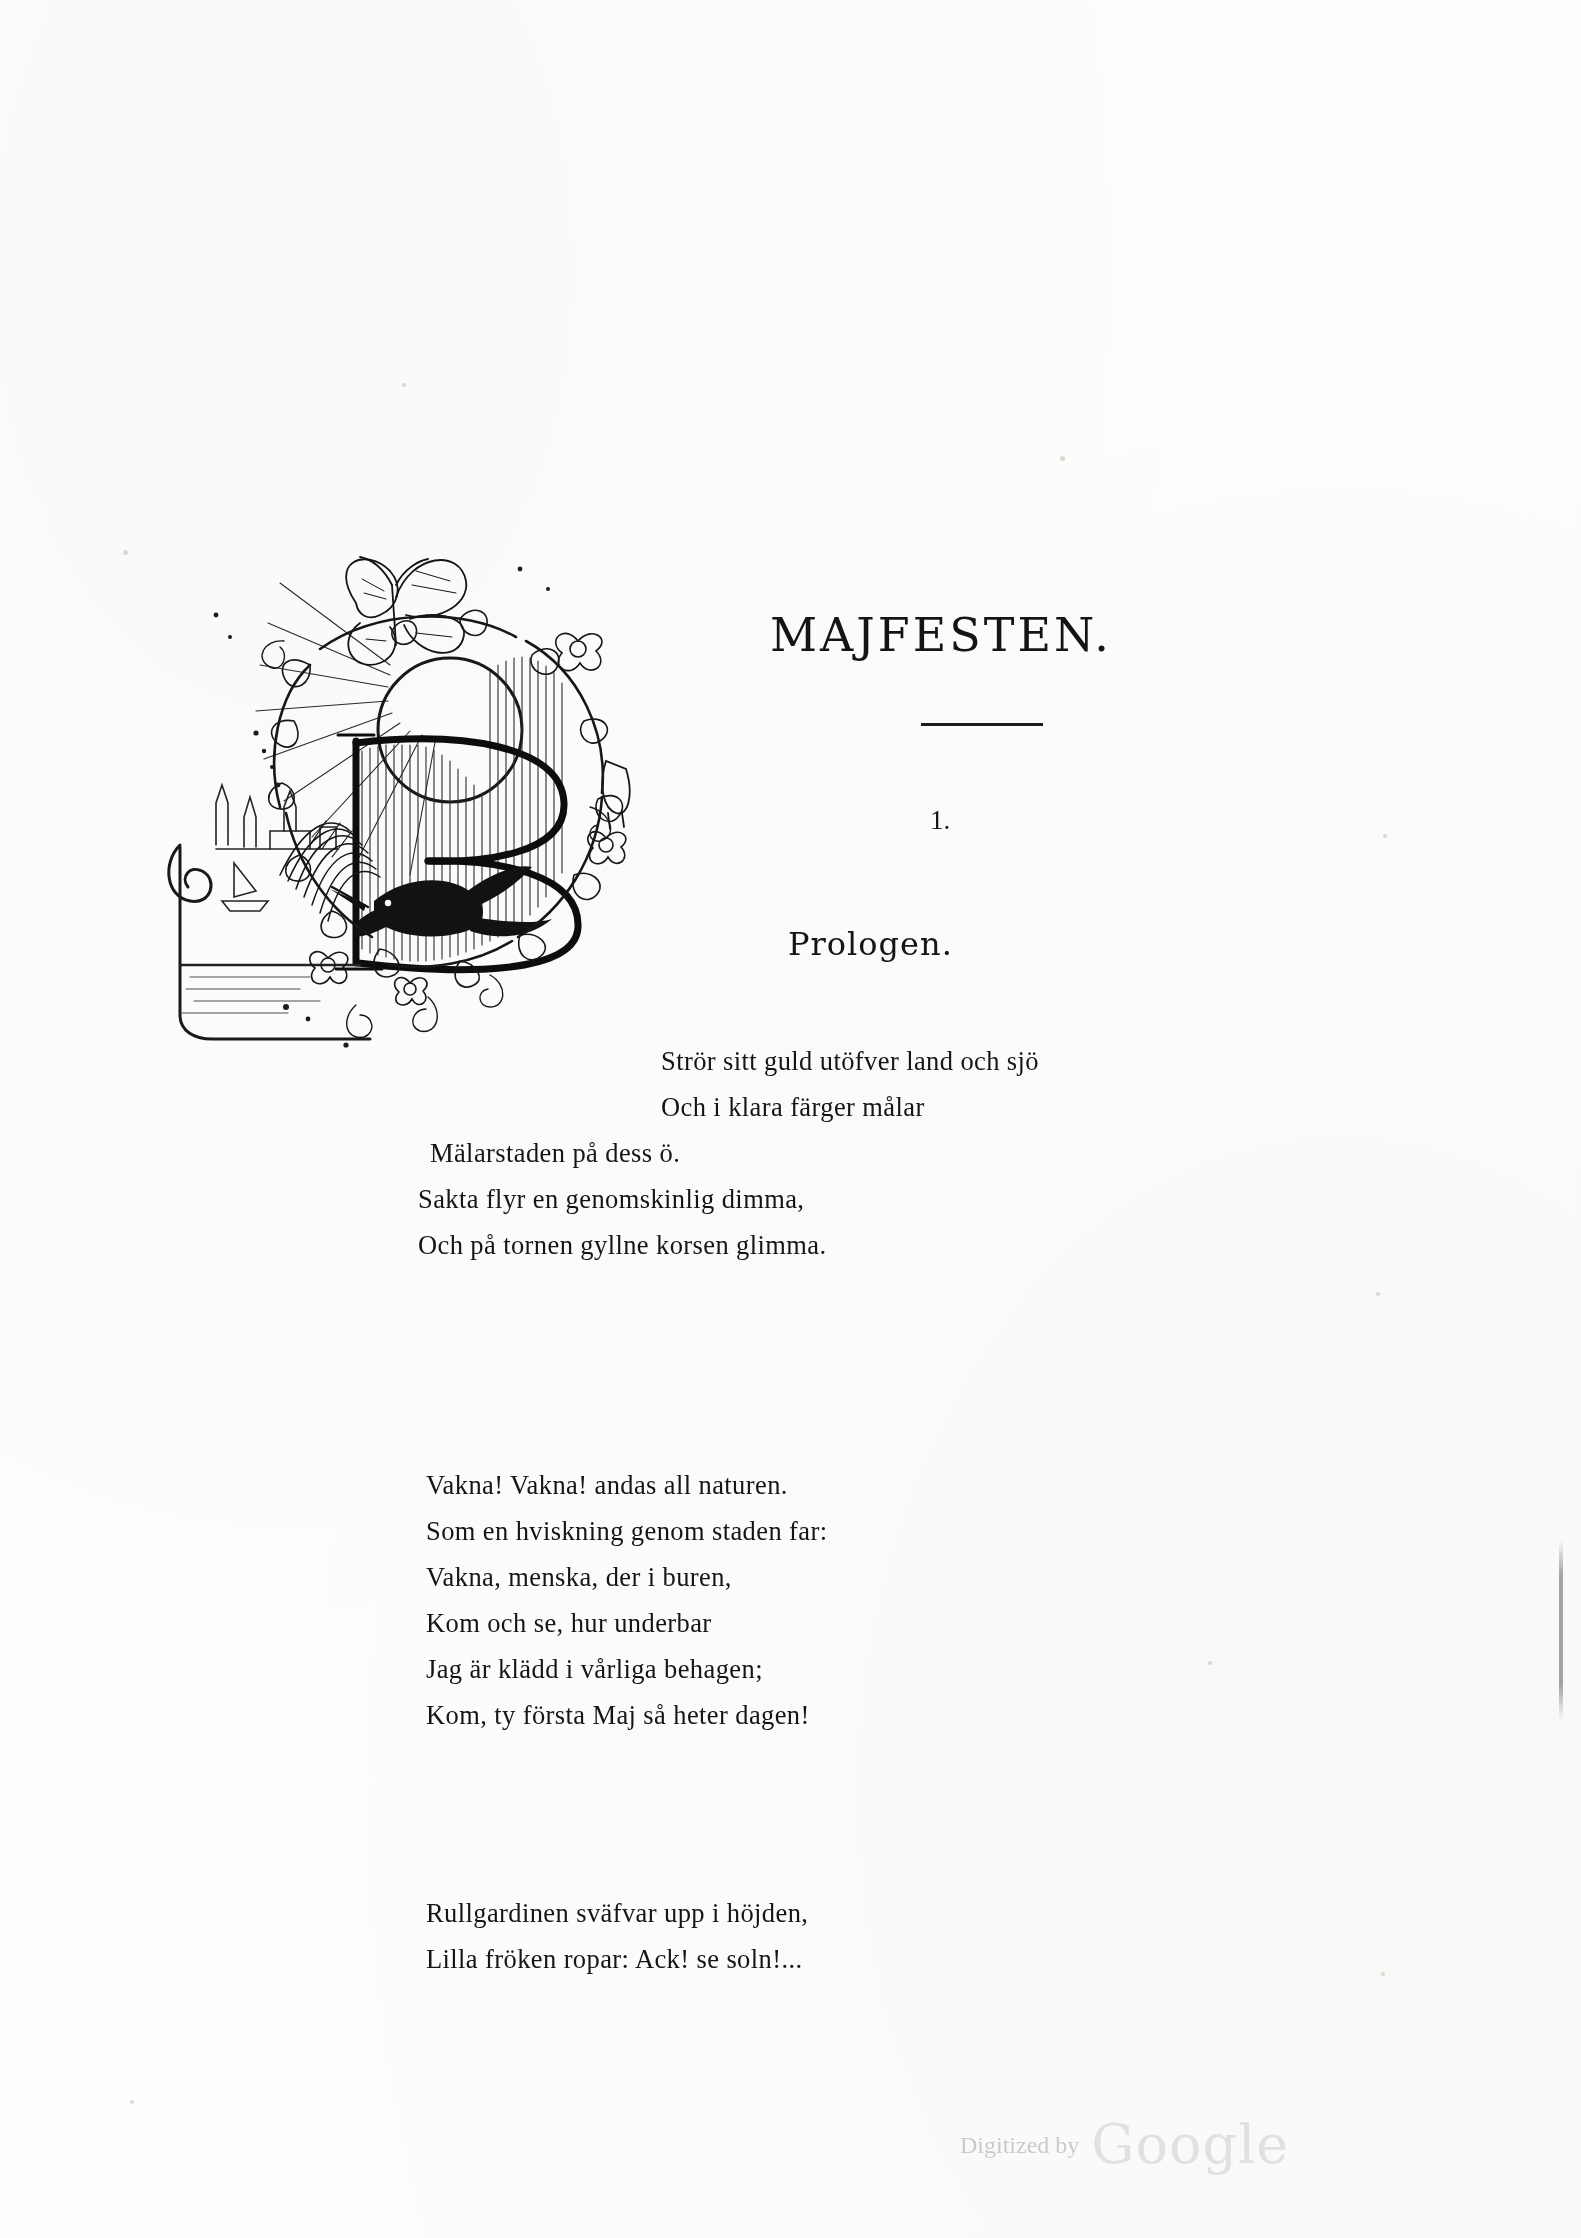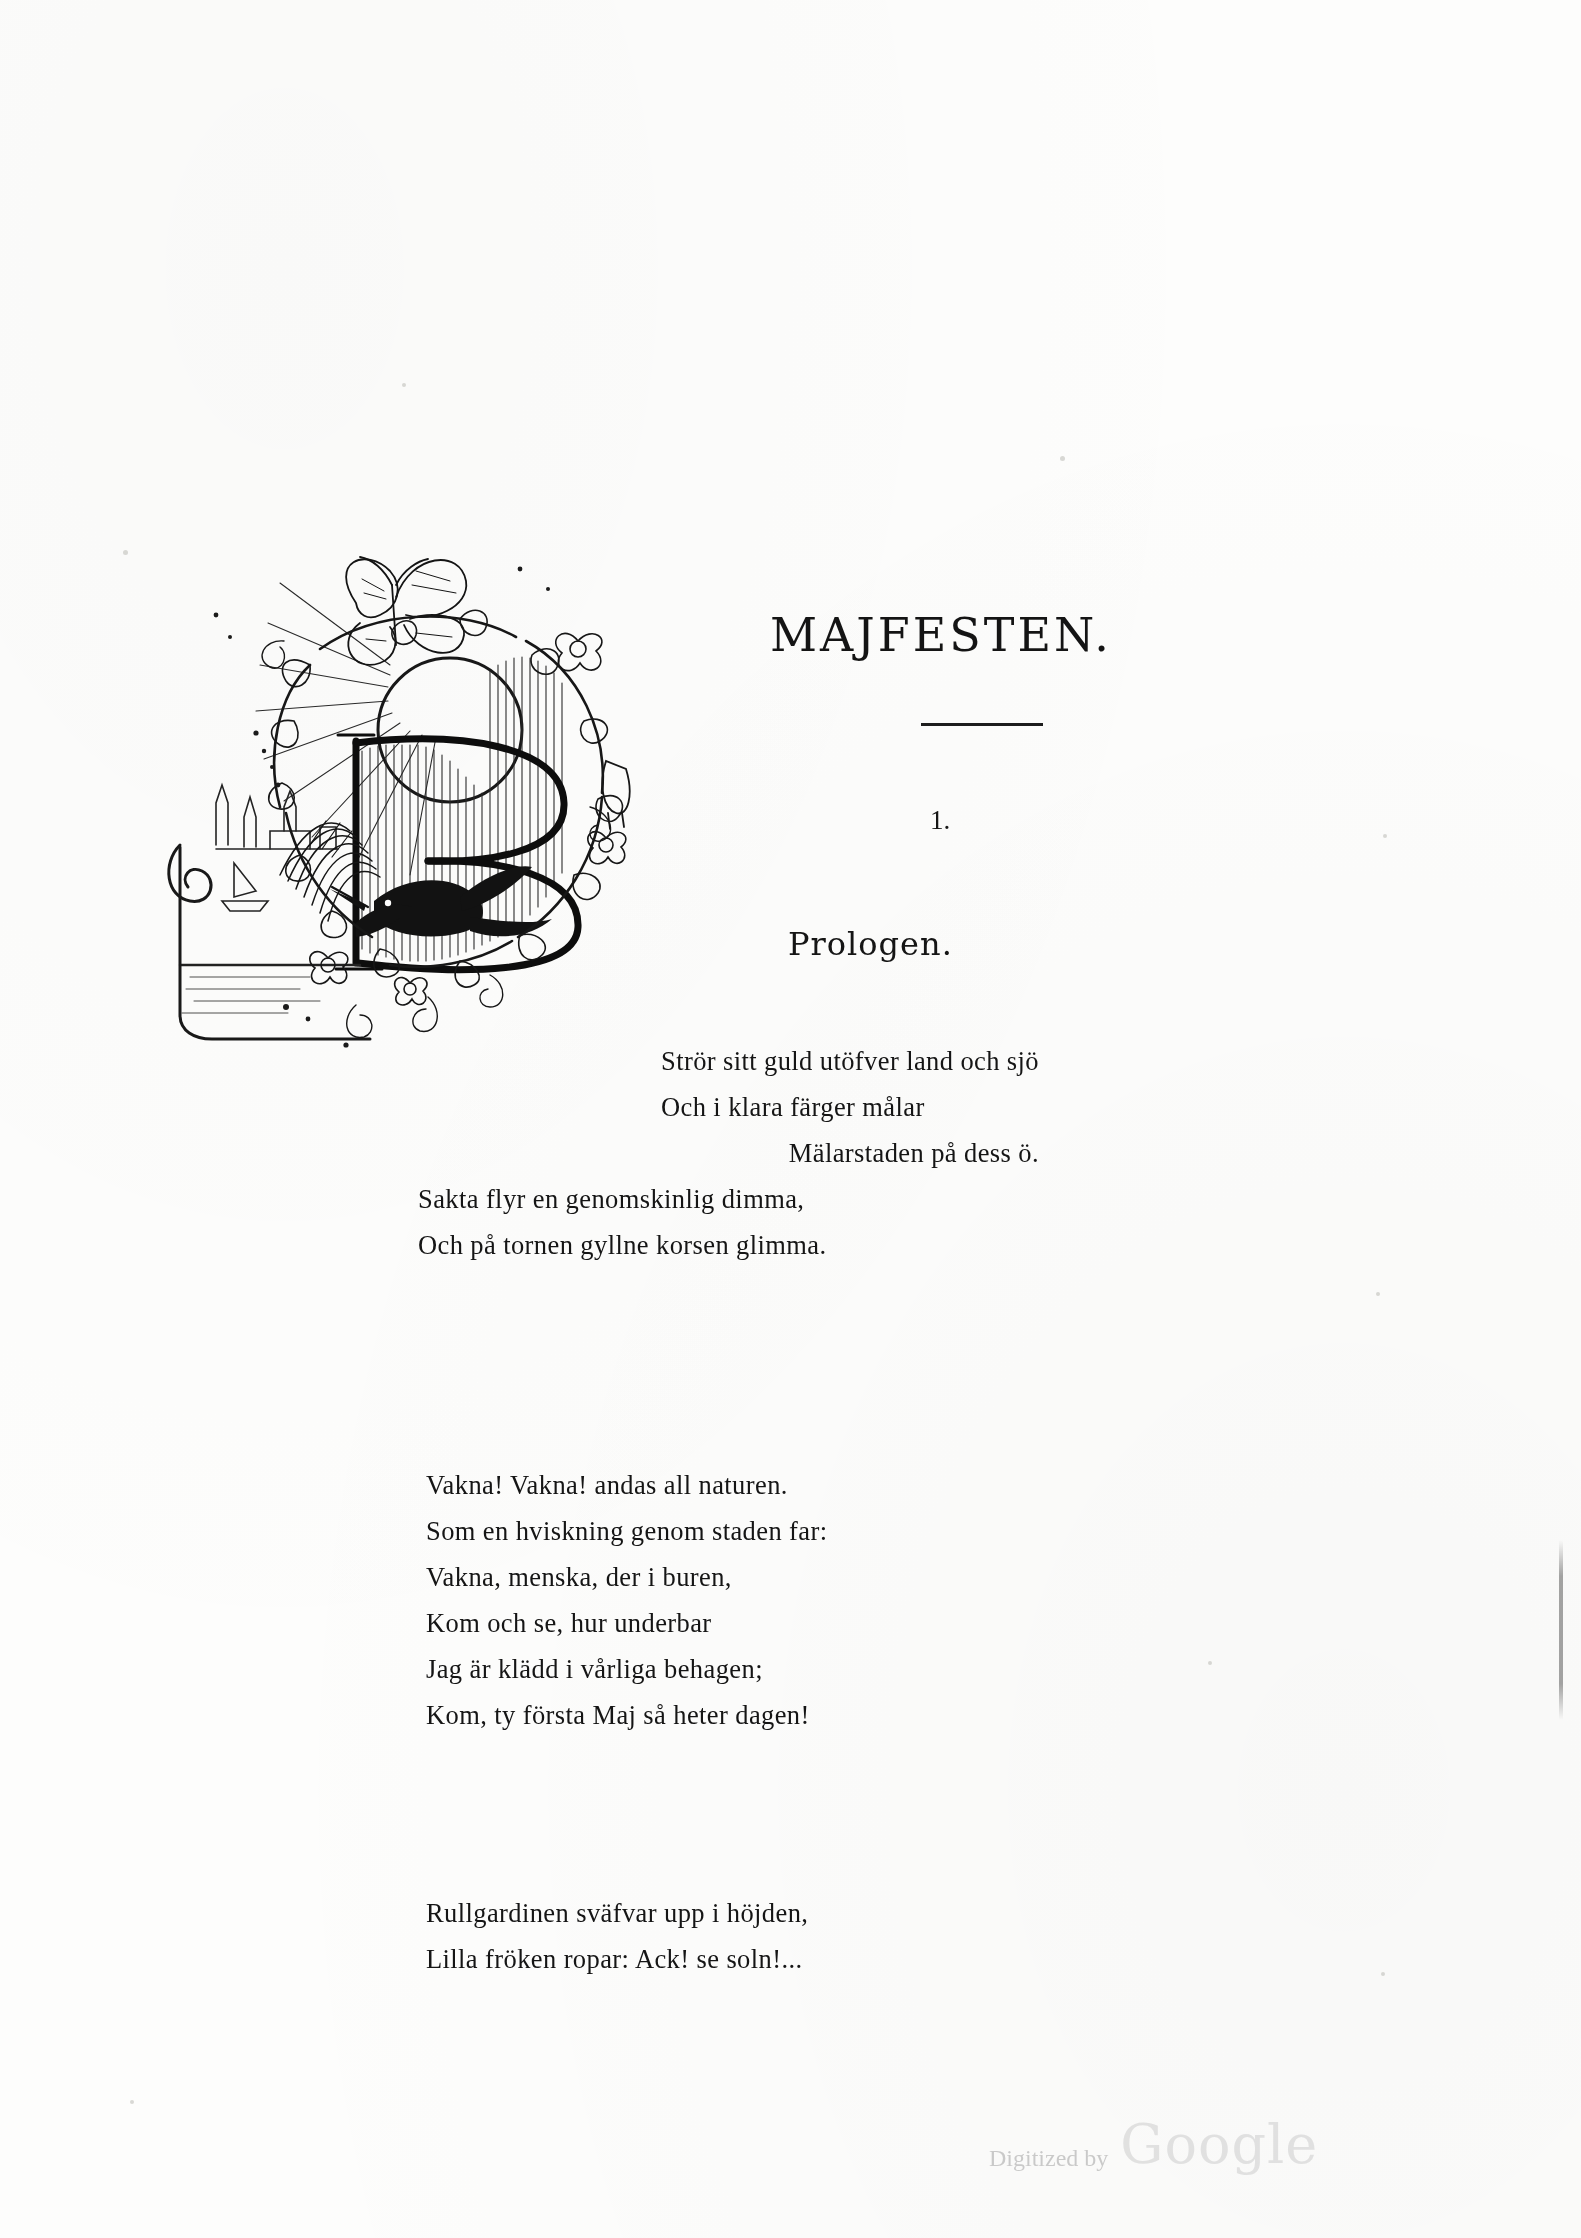--- a/index.html
+++ b/index.html
@@ -100,36 +100,35 @@
     line-height: 46px;
     color: #151515;
     font-family: "Liberation Serif", serif;
     letter-spacing: 0.4px;
     white-space: nowrap;
   }
   .stanza .line { display: block; }
   .indent-1 { padding-left: 232px; }
   .indent-2 { padding-left: 243px; text-align: right; }
   .indent-3 { padding-left: 243px; }
-  .indent-dot { padding-left: 12px; text-align: right; }
+  .indent-dot { padding-left: 12px; }
 
   .stanza-1 { left: 418px; top: 1038px; }
   .stanza-2 { left: 426px; top: 1462px; }
   .stanza-3 { left: 426px; top: 1890px; }
 
   
   .footer {
     position: absolute;
     left: 960px;
     top: 2118px;
     display: flex;
-    align-items: flex-end;
+    align-items: center;
     gap: 12px;
     opacity: 0.5;
-    margin-left: 29px;
   }
   .footer .digitized {
     font-size: 24px;
     color: #9a9a9a;
     font-family: "Liberation Serif", serif;
   }
   .footer .google {
     font-size: 54px;
     color: #c9c9c9;
     font-family: "DejaVu Serif", serif;

